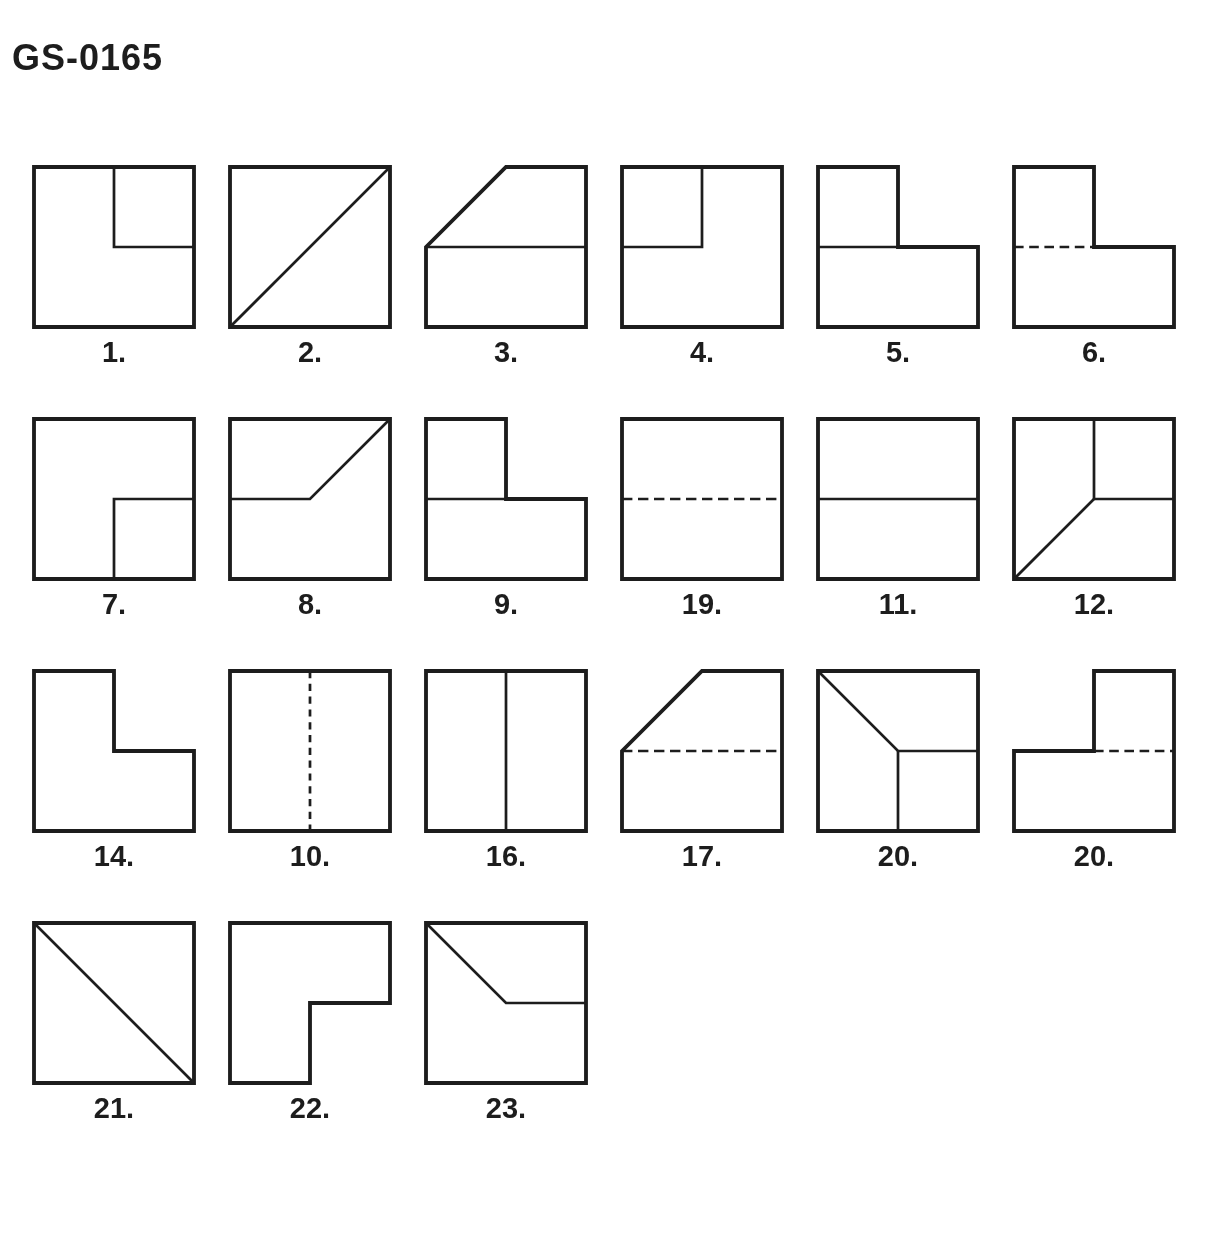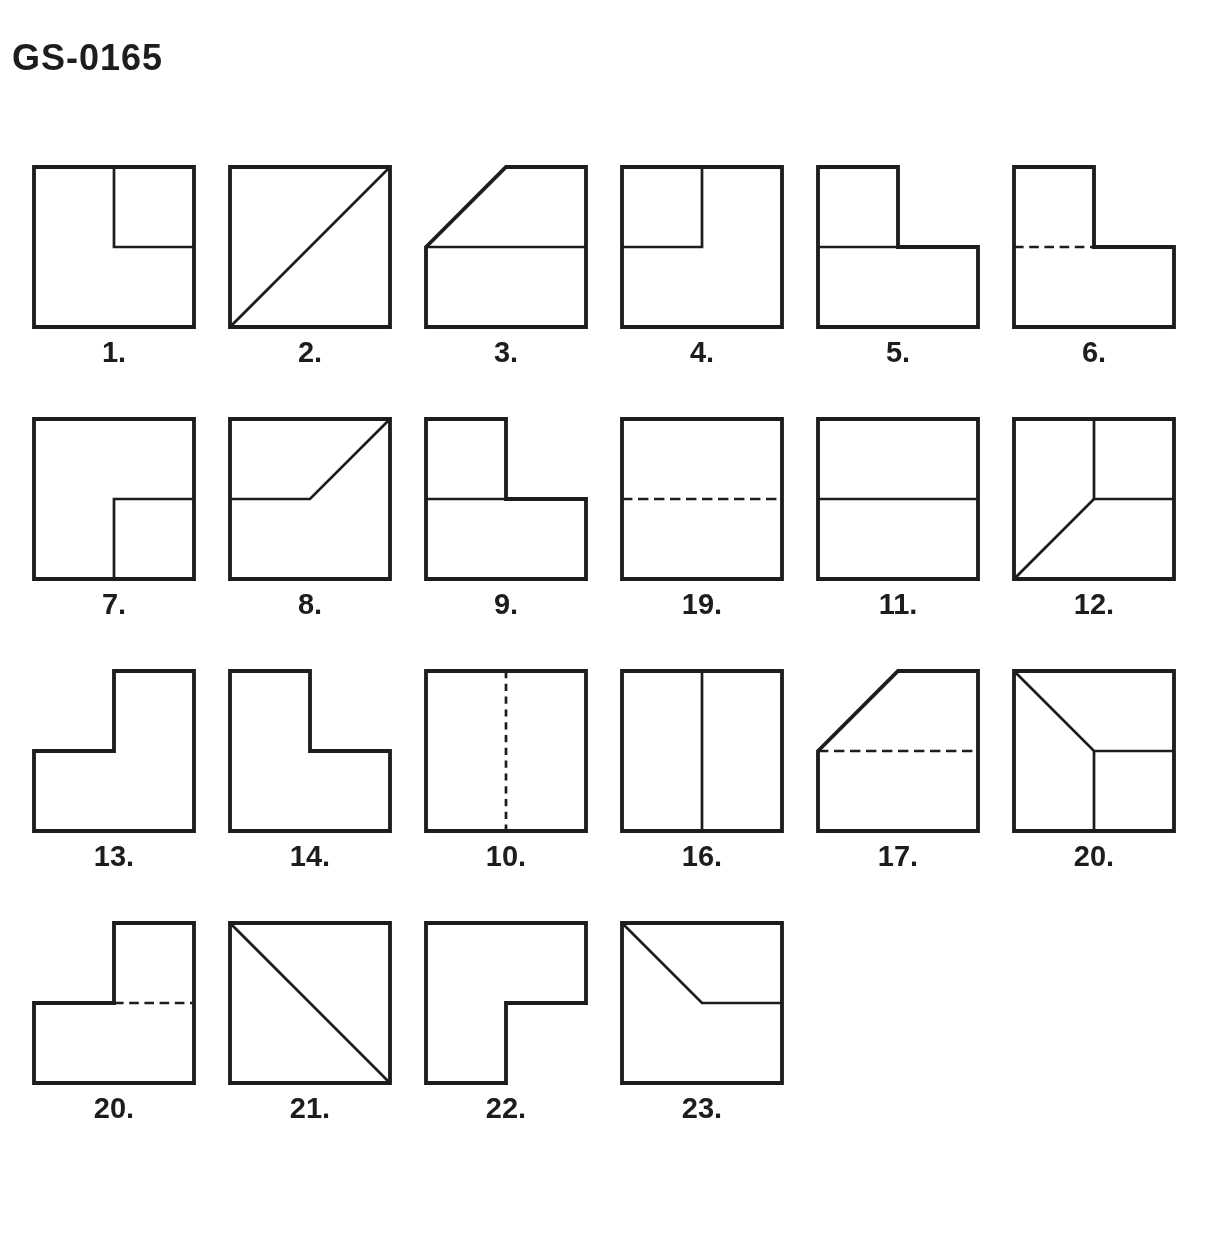--- a/index.html
+++ b/index.html
@@ -143,26 +143,20 @@
       <figure class="cell">
         <svg viewBox="-2.5 -2.5 105 105" class="canvas">
           <polygon points="0,0 100,0 100,100 0,100" class="outline"></polygon>
           <polyline points="50,0 50,50 100,50" class="inner"></polyline>
           <polyline points="50,50 0,100" class="inner"></polyline>
         </svg>
         <figcaption class="label">12.</figcaption>
       </figure>
       <figure class="cell">
         <svg viewBox="-2.5 -2.5 105 105" class="canvas">
-          <polygon points="50,0 100,0 100,100 0,100 0,50 50,50" class="outline"></polygon>
-        </svg>
-        <figcaption class="label">13.</figcaption>
-      </figure>
-      <figure class="cell">
-        <svg viewBox="-2.5 -2.5 105 105" class="canvas">
           <polygon points="0,0 50,0 50,50 100,50 100,100 0,100" class="outline"></polygon>
         </svg>
         <figcaption class="label">14.</figcaption>
       </figure>
       <figure class="cell">
         <svg viewBox="-2.5 -2.5 105 105" class="canvas">
           <polygon points="0,0 100,0 100,100 0,100" class="outline"></polygon>
           <polyline points="50,0 50,100" class="inner" stroke-dasharray="4.5 3.5"></polyline>
         </svg>
         <figcaption class="label">10.</figcaption>

